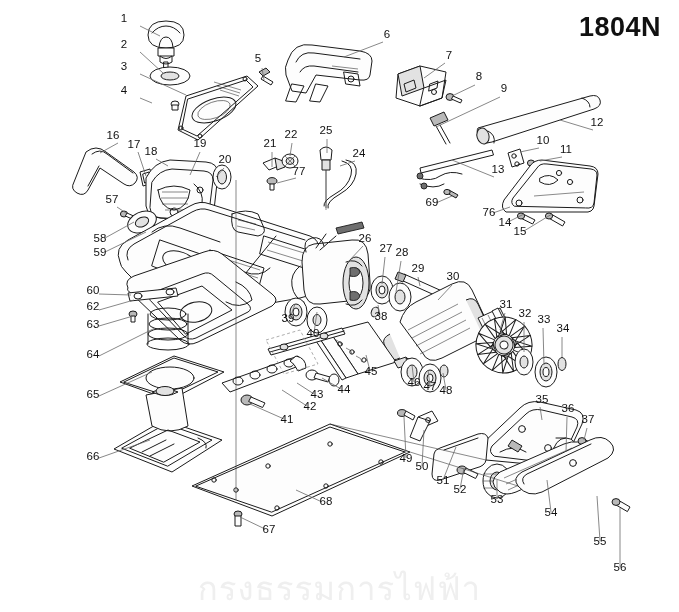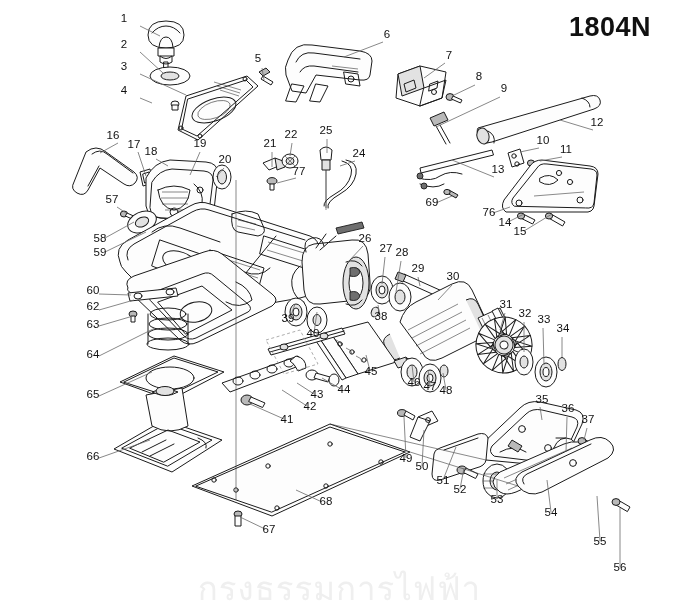--- a/index.html
+++ b/index.html
@@ -3,21 +3,21 @@
 <meta charset="utf-8">
 <style>
   html,body{margin:0;padding:0;background:#ffffff;}
   body{
     width:679px;height:612px;overflow:hidden;position:relative;
     font-family:"Liberation Sans", sans-serif;
     color:#111;
   }
   #sheet{position:absolute;inset:0;width:679px;height:612px;background:#fff;}
   #model-title{
-    position:absolute;right:28px;top:12px;
+    position:absolute;right:18px;top:12px;
     font-size:27px;font-weight:bold;letter-spacing:0.5px;
     color:#111;font-family:"Liberation Sans", sans-serif;
     user-select:none;
   }
   #watermark{
     position:absolute;left:0;right:0;top:562px;
     text-align:center;font-size:33px;color:#efefef;
     font-family:"DejaVu Sans", sans-serif;
     letter-spacing:1px;user-select:none;pointer-events:none;
   }

